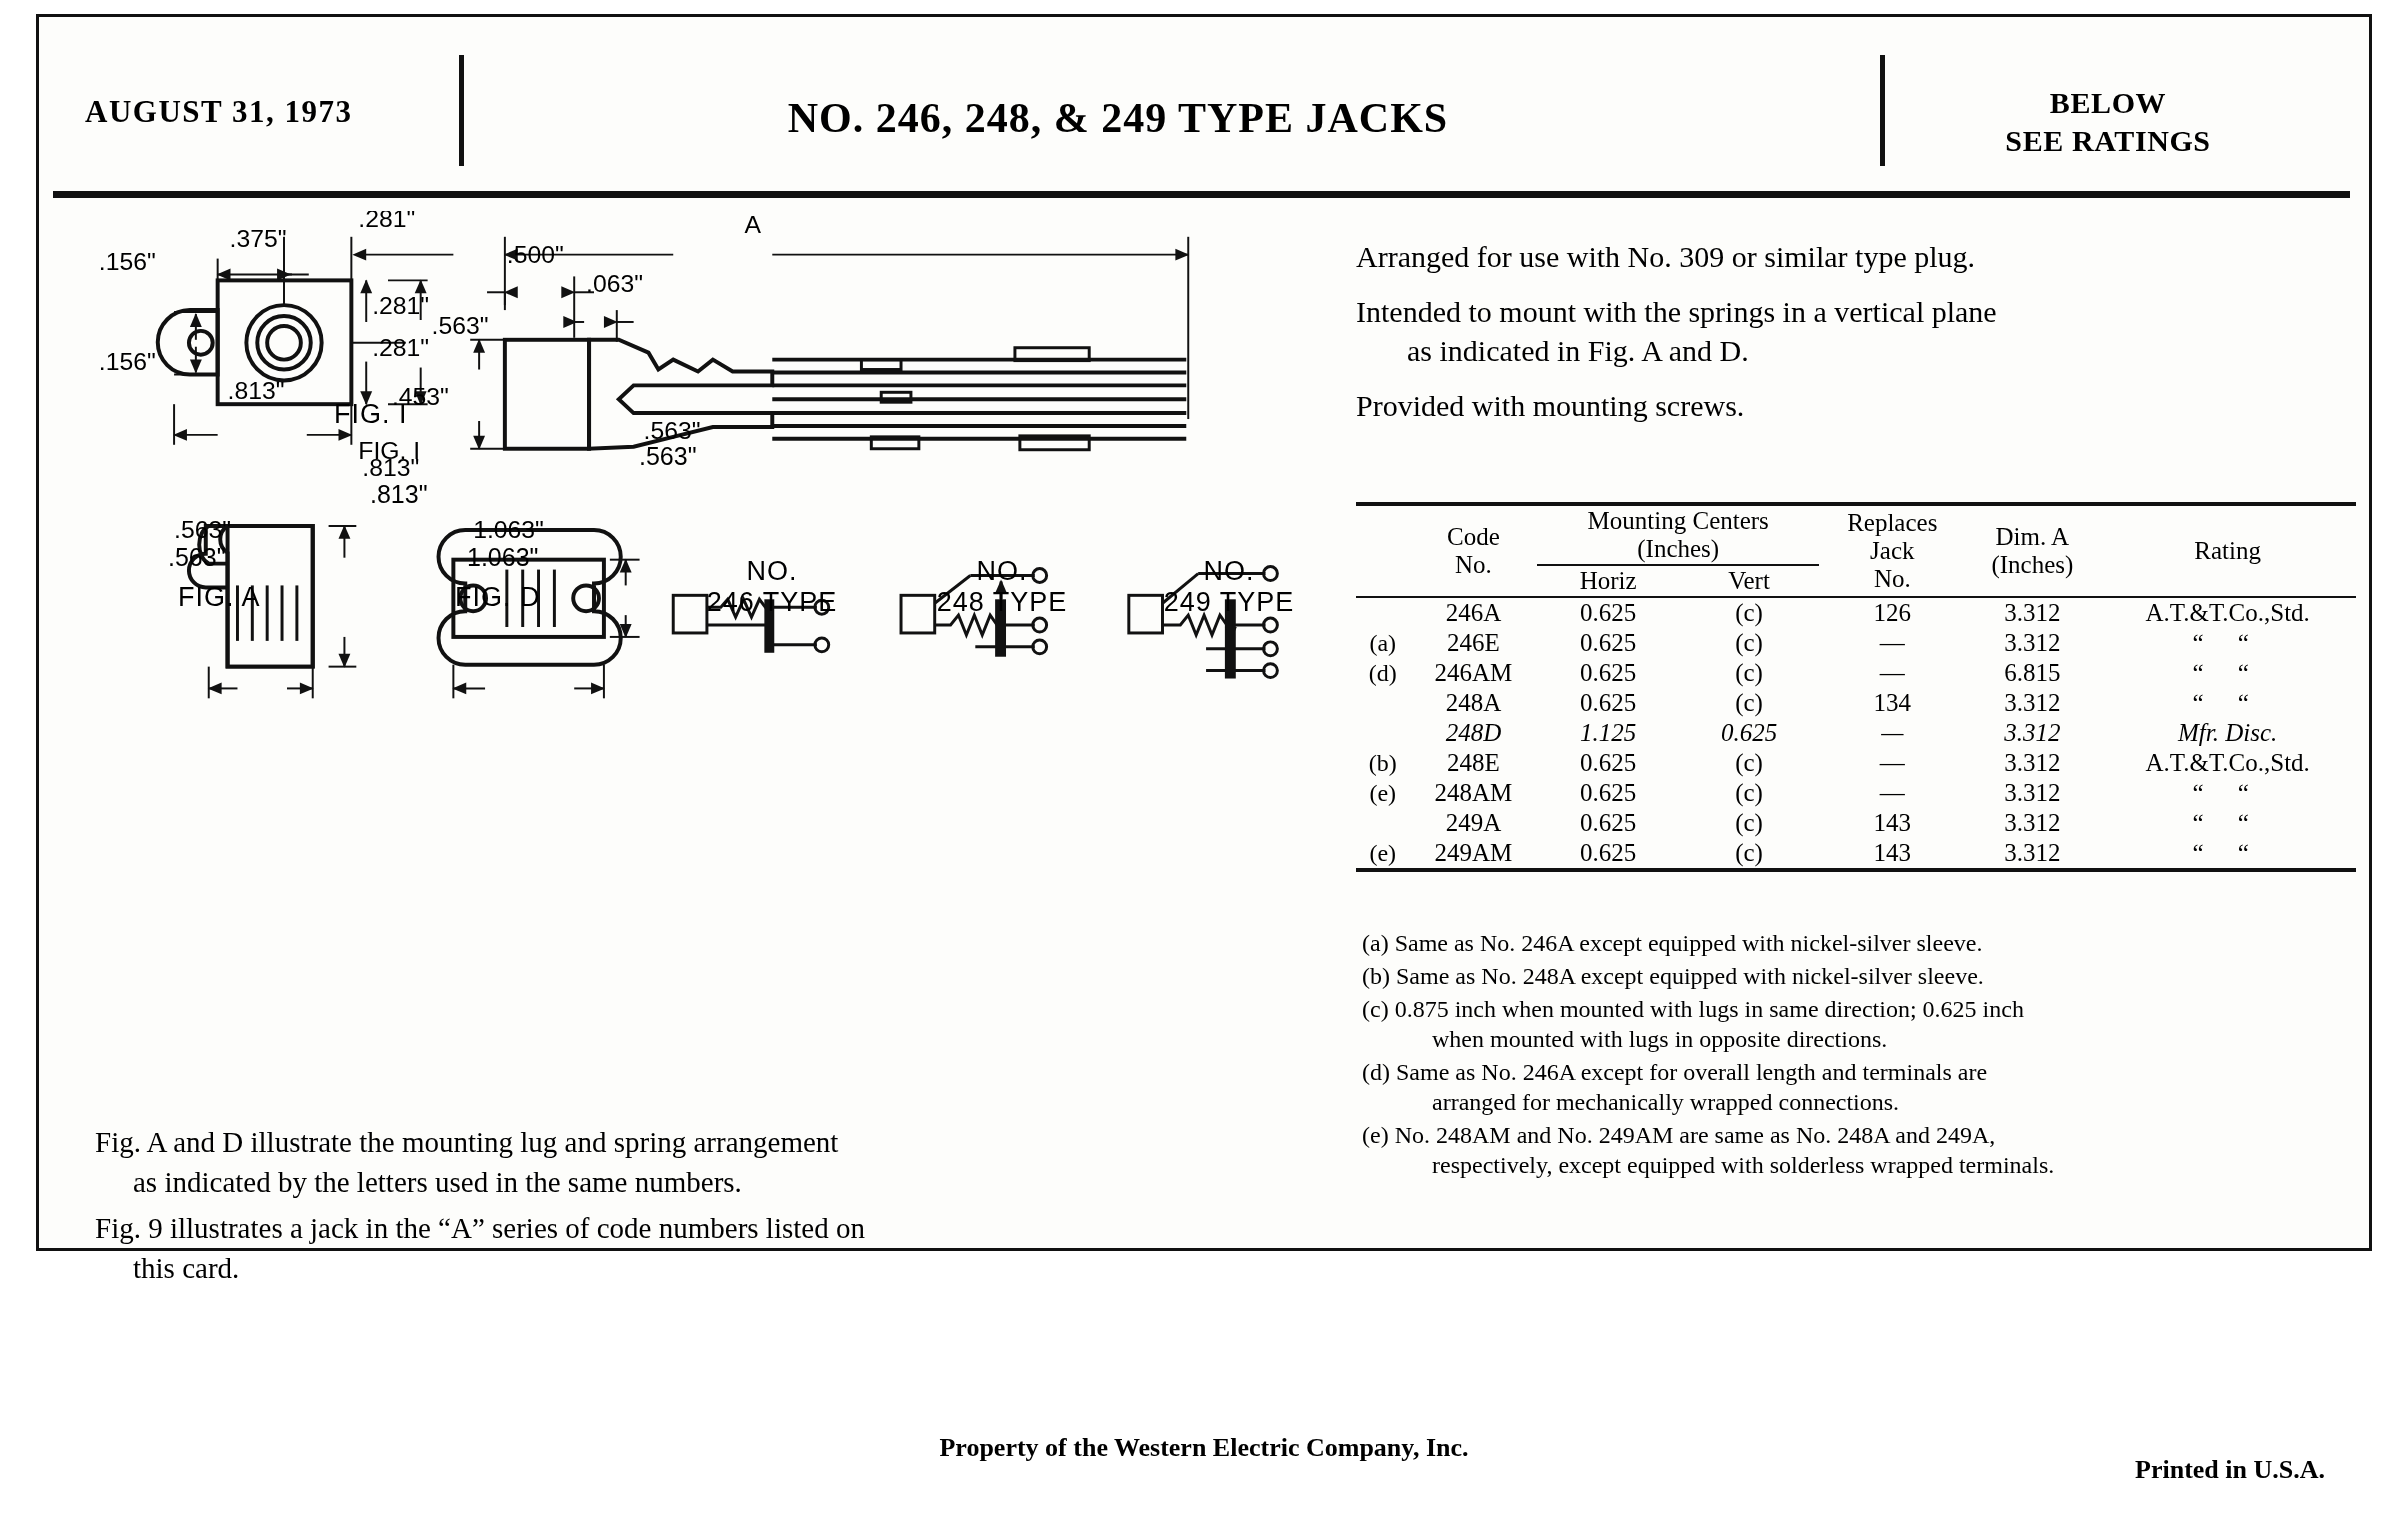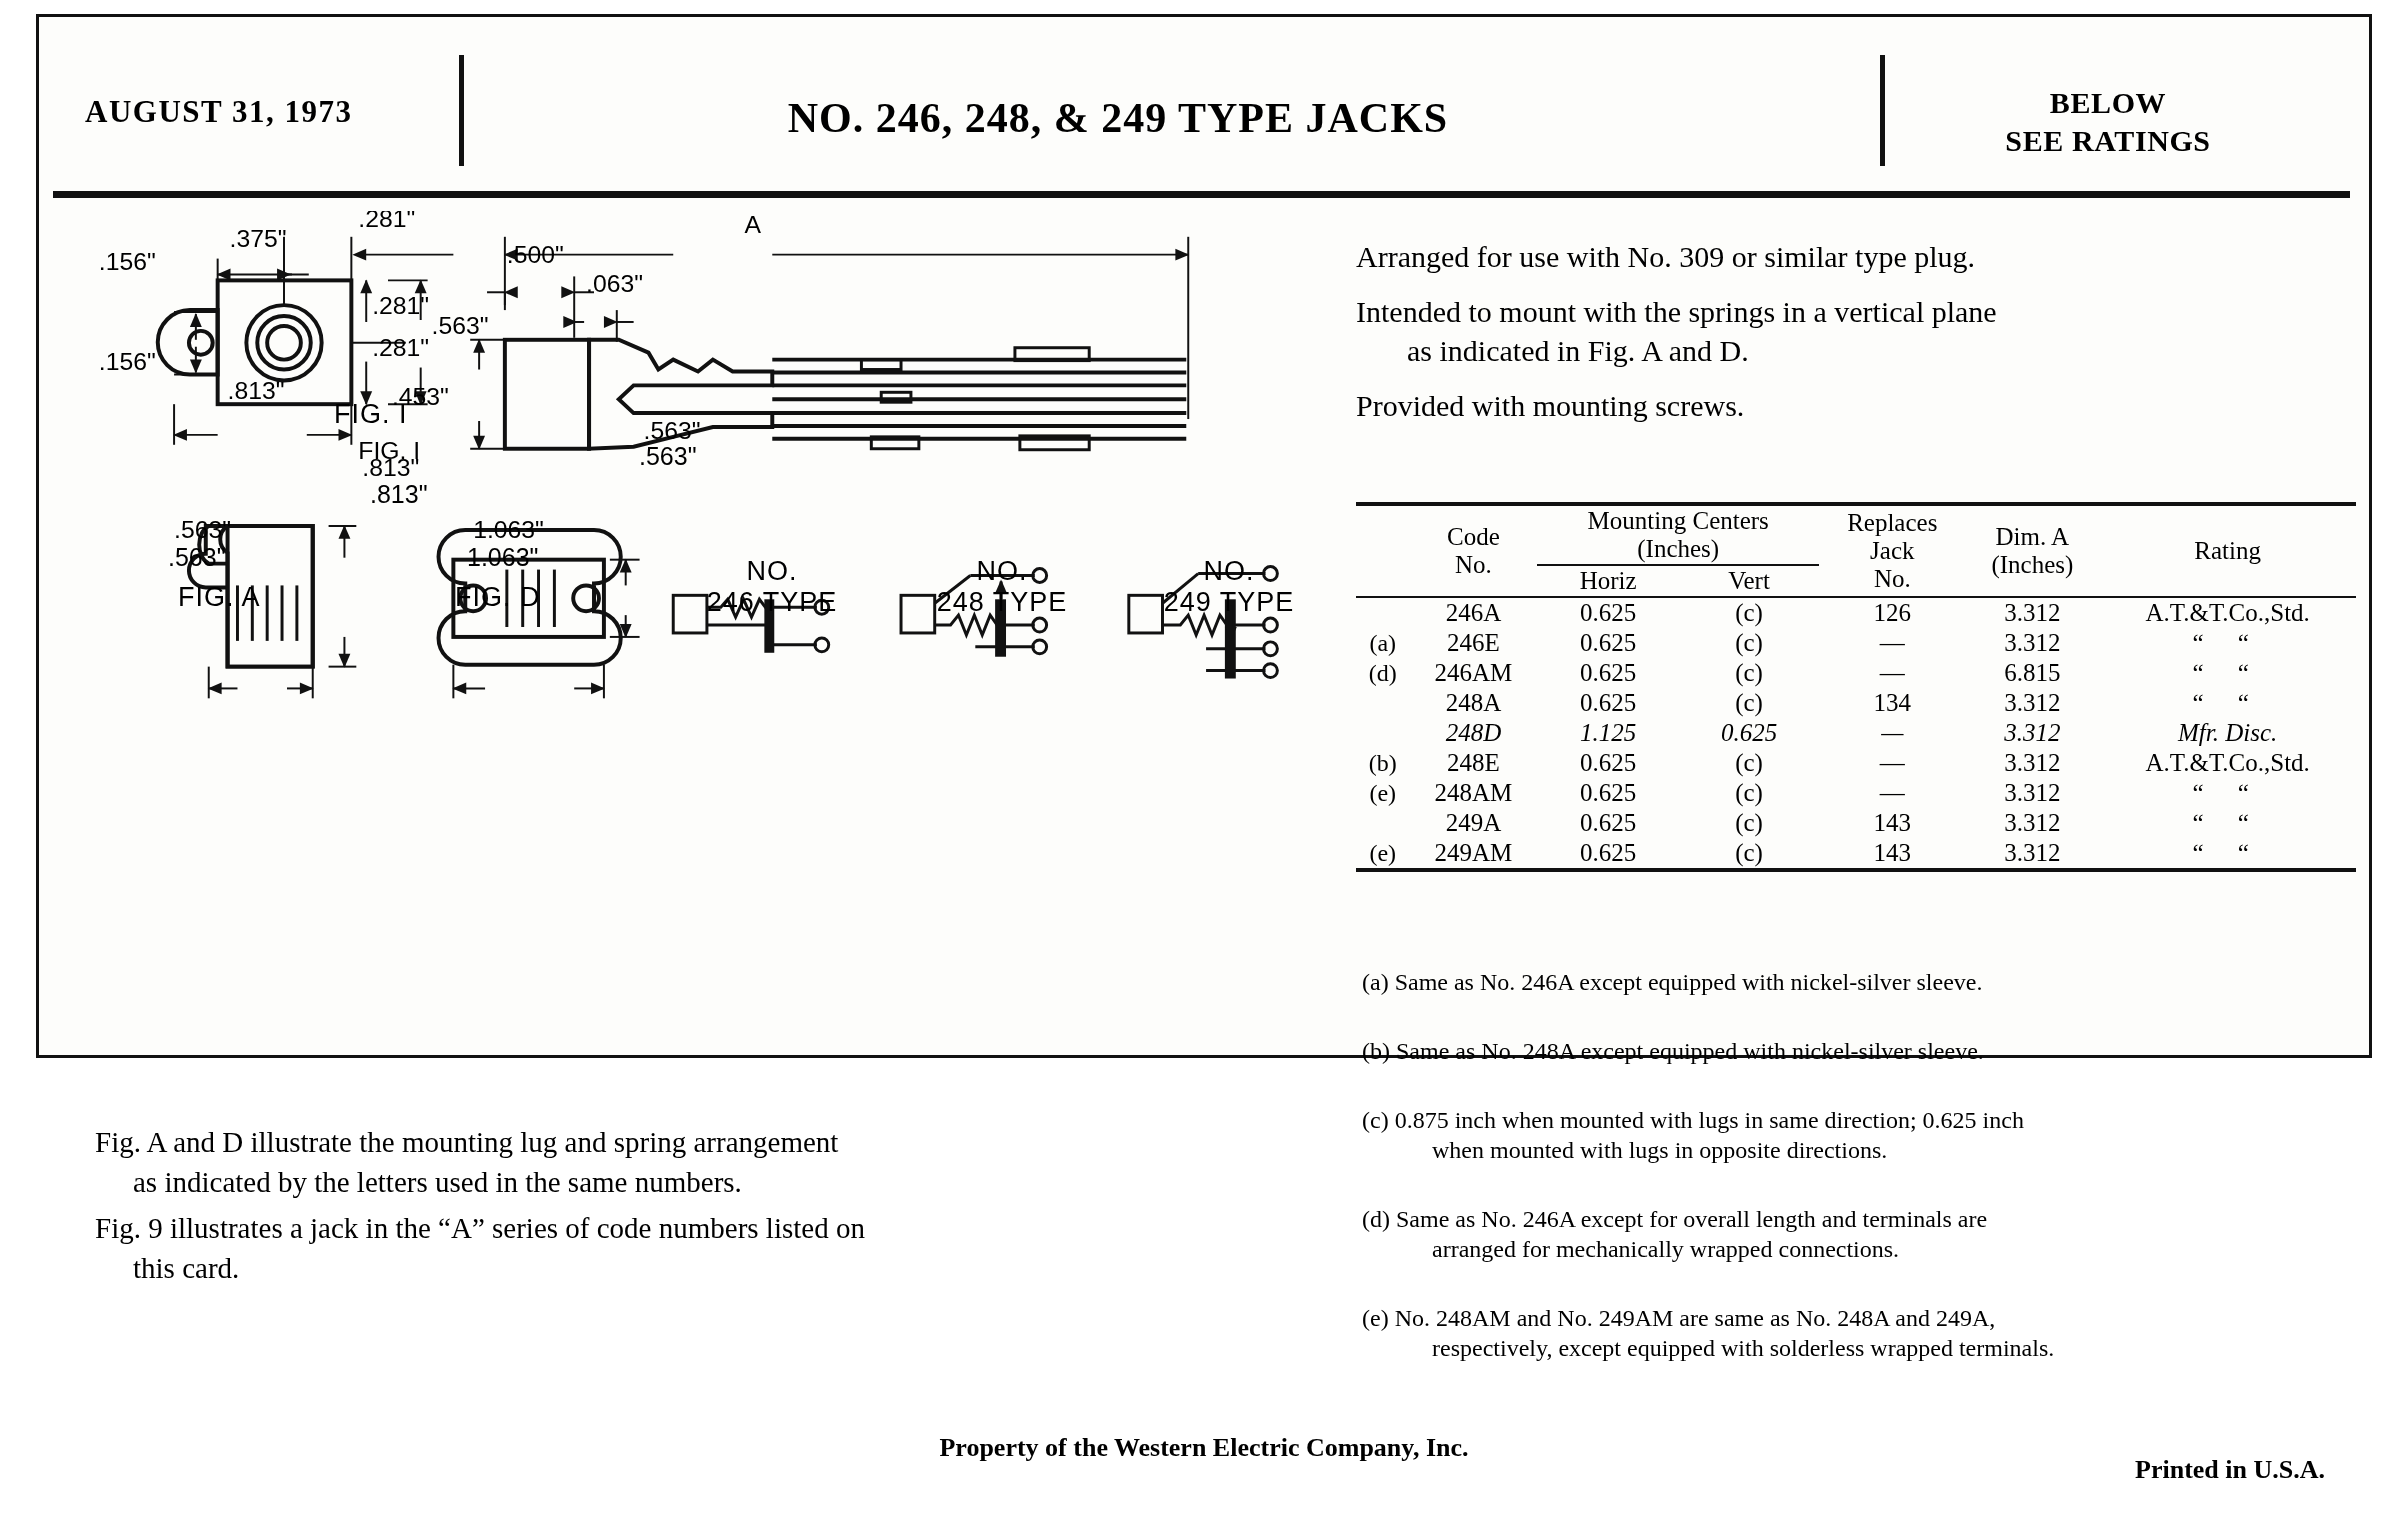--- a/index.html
+++ b/index.html
@@ -16,21 +16,21 @@
     width: 2408px;
     height: 1515px;
     background: #ffffff;
     overflow: hidden;
   }
   .sheet {
     position: absolute;
     left: 36px;
     top: 14px;
     width: 2336px;
-    height: 1044px;
+    height: 1237px;
     background: #fdfdfb;
     border: 3px solid #111;
     box-sizing: border-box;
   }
 
   
   .header {
     position: absolute;
     left: 0; top: 0;
     width: 100%;
@@ -164,21 +164,20 @@
     left: 1323px;
     top: 911px;
     width: 1000px;
     font-size: 24px;
     line-height: 1.25;
   }
   .footnotes .fn {
     margin-bottom: 3px;
     text-indent: -44px;
     padding-left: 44px;
-    margin-top: 39px;
   }
   .footnotes .fn .cont {
     display: block;
     text-indent: 0;
     padding-left: 26px;
   }
 
   
   .footer-prop {
     position: absolute;

